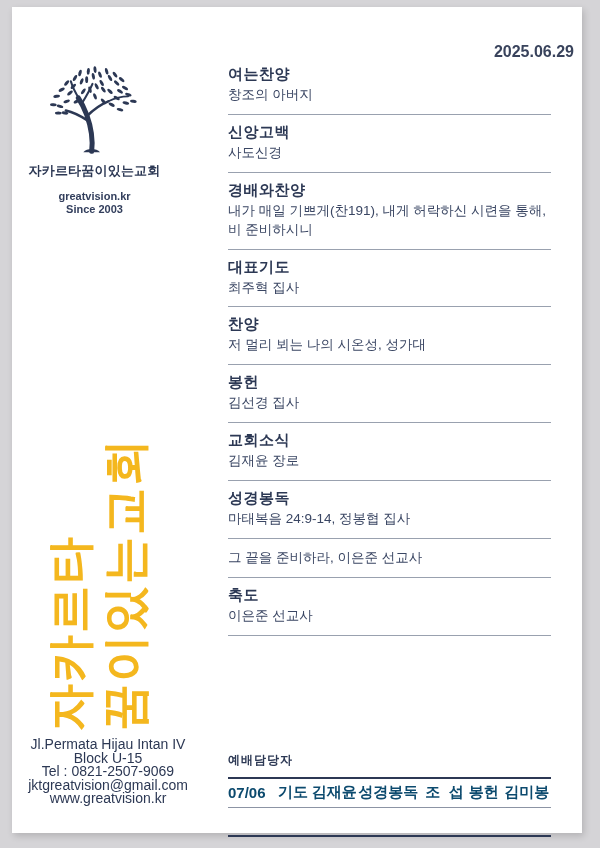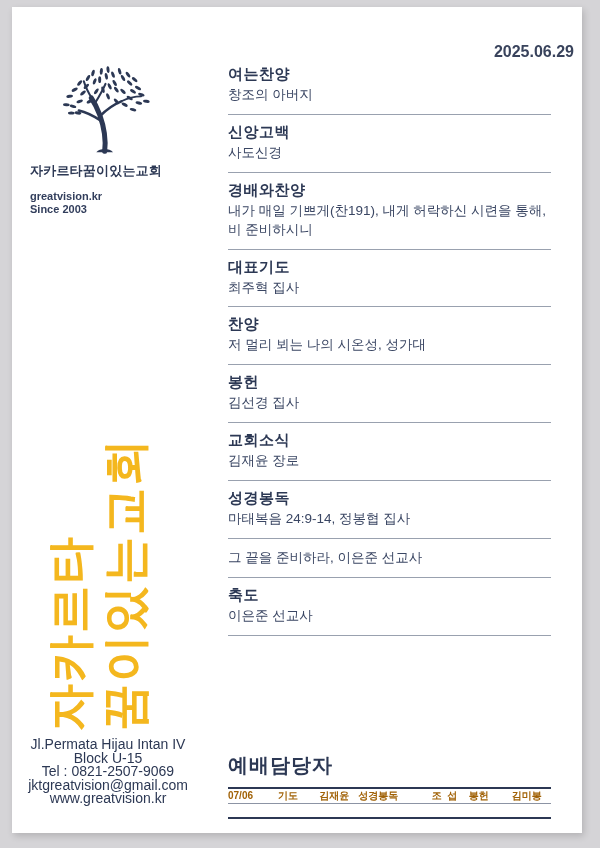--- a/index.html
+++ b/index.html
@@ -11,21 +11,21 @@
     position:relative;
     overflow:hidden;
   }
   .page {
     position:absolute; left:12px; top:7px; width:570px; height:826px;
     background:#FFFFFF;
     box-shadow:2px 3px 7px rgba(0,0,0,0.16);
   }
 
   
-  .logo-block { position:absolute; left:18px; top:56px; width:155px; }
+  .logo-block { position:absolute; left:5px; top:56px; width:155px; text-align:center; }
   .logo-tree { width:100px; height:95px; margin:0 auto; display:block; }
   .logo-name { font-size:13px; margin-top:4px; letter-spacing:0.2px; color:#2C3854; }
   .logo-name .seg-a { font-weight:700; }
   .logo-name .seg-b { font-weight:800; }
   .logo-site { font-size:11px; margin-top:10px; font-weight:600; color:#323E5C; }
   .logo-since { font-size:11px; margin-top:1px; font-weight:600; color:#323E5C; }
 
   .wordmark { position:absolute; left:30px; top:420px; width:114px; height:304px; }
   .wordmark-inner {
     position:absolute; left:0; top:0;
@@ -51,29 +51,29 @@
   .main { position:absolute; left:216px; top:36px; width:346px; }
   .date-line { text-align:right; font-size:16px; font-weight:600; color:#39435C; padding-right:0; }
 
   .worship-list { width:323px; }
   .worship-item { padding:8px 0 9px; border-bottom:1px solid #99A1AF; }
   .worship-item:first-child { padding-top:4px; }
   .worship-title { font-size:15px; font-weight:800; letter-spacing:0.5px; color:#2C3854; }
   .worship-detail { font-size:13.5px; line-height:1.4; margin-top:2px; color:#3A4663; word-break:keep-all; }
 
   .assignments { width:323px; margin-top:116px; }
-  .assignments-title { font-size:20px; font-weight:800; letter-spacing:1px; color:#2C3854; padding-bottom:8px; border-bottom:2px solid #2C3854; }
+  .assignments-title { font-size:12px; font-weight:800; letter-spacing:1px; color:#2C3854; padding-bottom:8px; border-bottom:2px solid #2C3854; }
   .assign-row {
     display:grid;
     grid-template-columns:50px 32px 1fr 62px 1fr 34px 1fr;
     align-items:center;
-    height:15px;
-    font-size:10px;
+    height:29px;
+    font-size:15px;
     border-bottom:1px solid #8C94A4;
-    color:#a16207;
+    color:#0c4a6e;
   }
   .assign-row:last-child { border-bottom:2px solid #2C3854; }
   .cell-date { text-align:left; font-weight:600; }
   .cell-role { font-weight:800; white-space:pre; }
   .cell-name { text-align:center; white-space:pre; font-weight:600; }
 </style>
 </head>
 <body>
 
 <div class="page">

